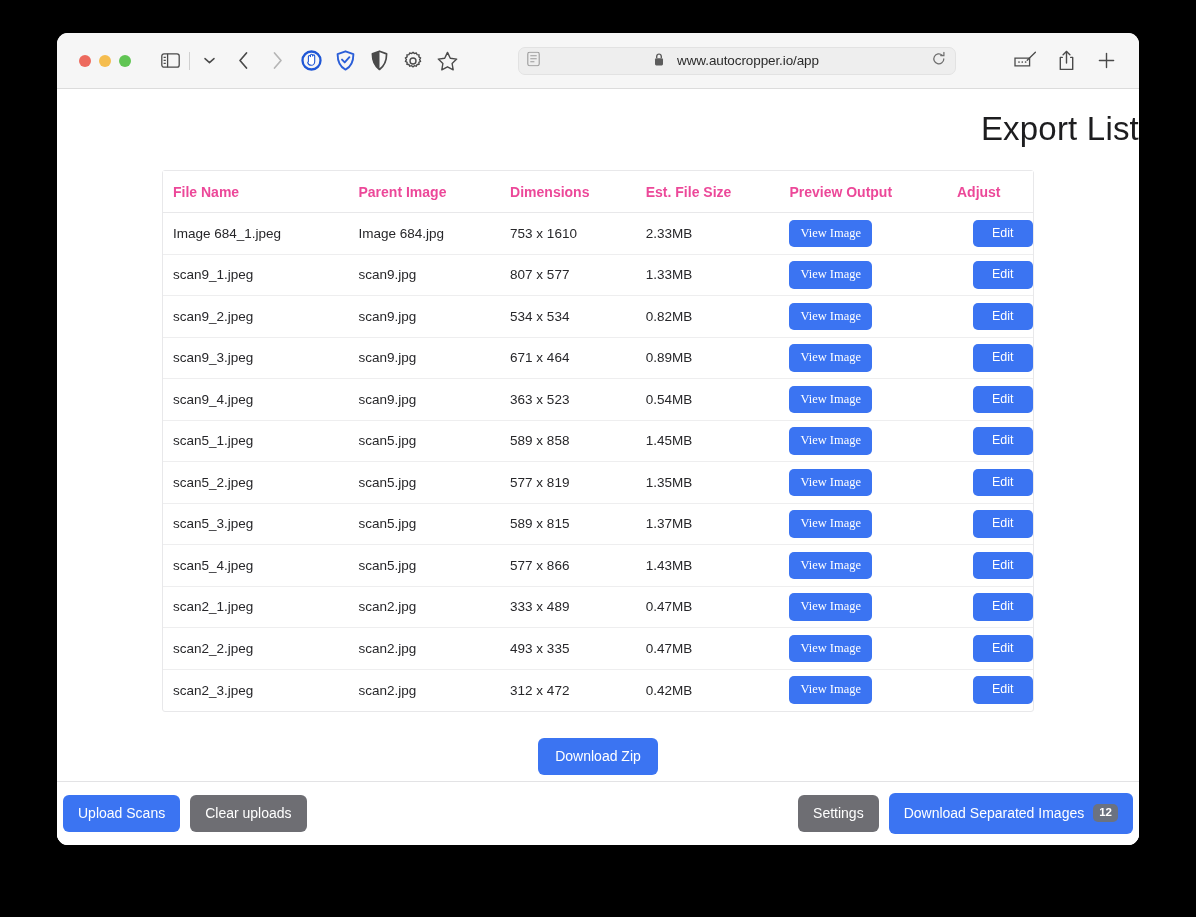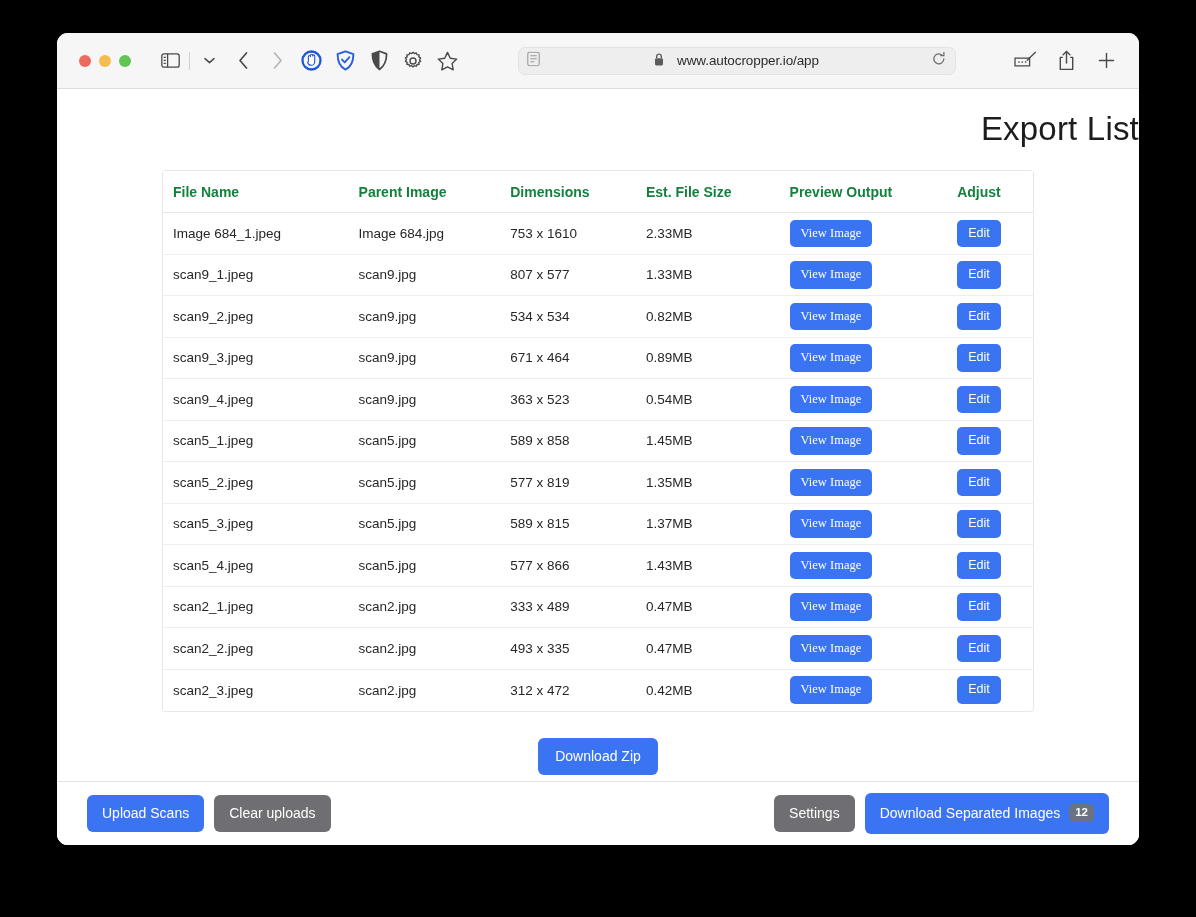--- a/index.html
+++ b/index.html
@@ -114,21 +114,21 @@
     margin: 0 auto;
     border: 1px solid #e8e8ea;
     border-radius: 3px;
     background: #fff;
   }
   table { width: 100%; border-collapse: collapse; }
   thead th {
     text-align: left;
     font-size: 14px;
     font-weight: 700;
-    color: #15803d;
+    color: #ec4899;
     padding: 13px 0 12px 10px;
     border-bottom: 1px solid #e8e8ea;
     background: #ffffff;
     white-space: nowrap;
   }
   tbody td {
     font-size: 13.5px;
     color: #27272a;
     padding: 0 0 0 10px;
     height: 41.5px;
@@ -155,39 +155,40 @@
     cursor: pointer;
     line-height: 1;
   }
   .btn-view {
     font-size: 12.5px;
     padding: 7px 11px 8px;
     font-family: Liberation Serif, serif;
   }
   .btn-edit {
     font-size: 12.5px;
-    padding: 7px 11px 8px;
+    padding: 7px 19px 8px;
+    margin-left: 16px;
   }
 
   .zip-wrap { text-align: center; padding: 26px 0 0; }
   .btn-zip {
     font-size: 14px;
     padding: 11px 17px 12px;
     border-radius: 6px;
   }
 
   
   .footer {
     height: 64px;
     border-top: 1px solid #e3e3e5;
     background: #ffffff;
     display: flex;
     align-items: center;
     justify-content: space-between;
-    padding: 0 30px;
+    padding: 0 6px;
   }
   .footer-left, .footer-right { display: flex; align-items: center; gap: 10px; }
   .btn-footer {
     font-size: 14px;
     padding: 11px 15px 12px;
     border-radius: 6px;
   }
   .btn-grey { background: #6e6e73; }
   .btn-dl {
     display: inline-flex;

